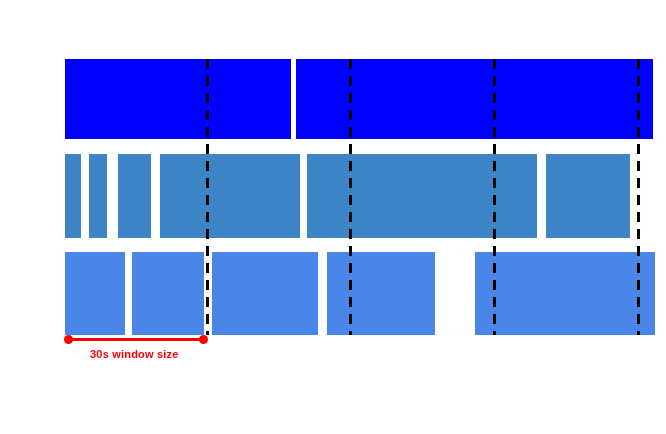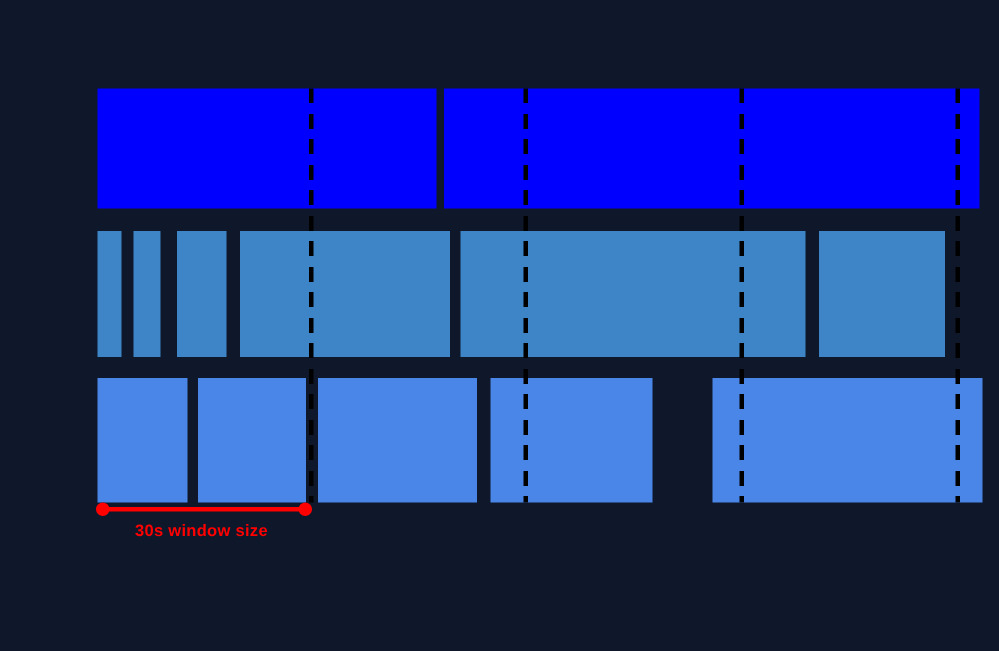--- a/index.html
+++ b/index.html
@@ -43,21 +43,21 @@
     position: absolute;
     font-size: 11px;
     font-weight: bold;
     letter-spacing: 0.2px;
     white-space: nowrap;
   }
 </style>
 </head>
 <body>
 
-<div class="canvas" style="background: #0f172a;">
+<div class="canvas" style="background: #ffffff;">
   <div id="bars-layer" class="layer">
       <div class="bar-segment" style="left: 65px; top: 59px; width: 226px; height: 80px; background: rgb(0, 0, 255);"></div>
       <div class="bar-segment" style="left: 296px; top: 59px; width: 357px; height: 80px; background: rgb(0, 0, 255);"></div>
       <div class="bar-segment" style="left: 65px; top: 154px; width: 16px; height: 84px; background: rgb(61, 133, 198);"></div>
       <div class="bar-segment" style="left: 89px; top: 154px; width: 18px; height: 84px; background: rgb(61, 133, 198);"></div>
       <div class="bar-segment" style="left: 118px; top: 154px; width: 33px; height: 84px; background: rgb(61, 133, 198);"></div>
       <div class="bar-segment" style="left: 160px; top: 154px; width: 140px; height: 84px; background: rgb(61, 133, 198);"></div>
       <div class="bar-segment" style="left: 307px; top: 154px; width: 230px; height: 84px; background: rgb(61, 133, 198);"></div>
       <div class="bar-segment" style="left: 546px; top: 154px; width: 84px; height: 84px; background: rgb(61, 133, 198);"></div>
       <div class="bar-segment" style="left: 65px; top: 252px; width: 60px; height: 83px; background: rgb(74, 134, 232);"></div>

